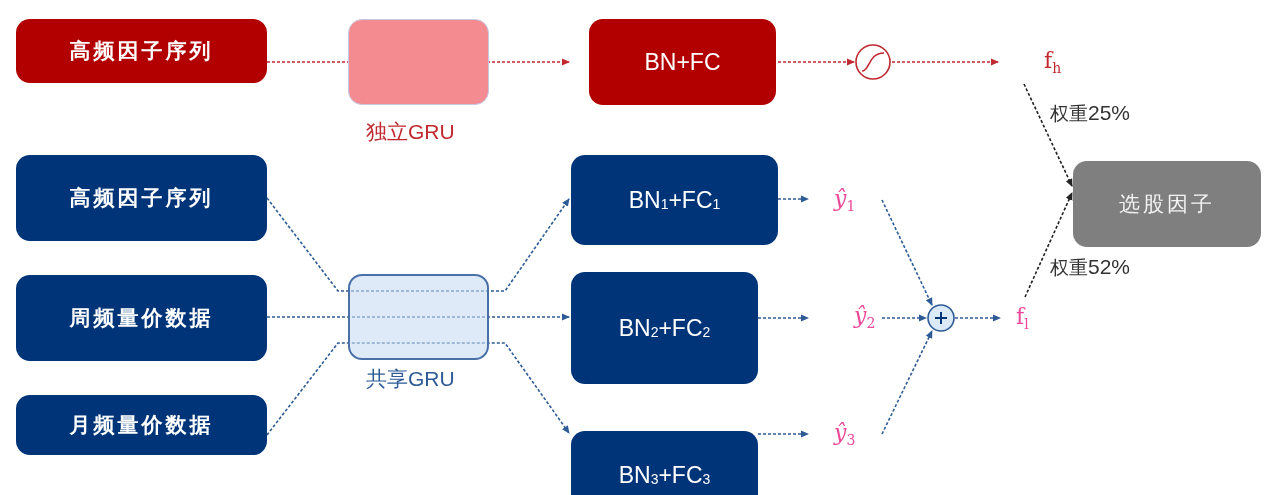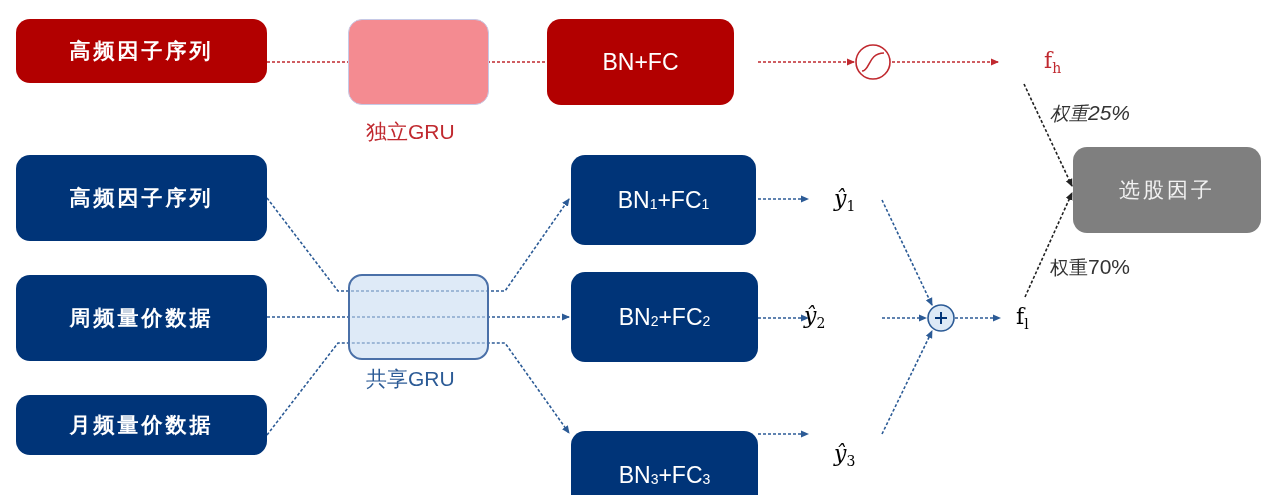--- a/index.html
+++ b/index.html
@@ -18,21 +18,21 @@
   .en { font-size: 23px; }
   .en sub { font-size: 14px; vertical-align: -1px; }
   .lbl { position: absolute; font-size: 21px; white-space: nowrap; }
   .lbl.red { color: #c0292f; }
   .lbl.blue { color: #2c5b96; }
   .lbl.black { color: #333333; }
   .lbl .cnt { font-family: "DejaVu Serif", serif; font-size: 19px; }
   .math { position: absolute; font-family: "DejaVu Serif", serif; font-size: 22px; }
   .math sub { font-size: 14px; }
   .math.red { color: #c0292f; margin-left: 32px; }
-  .math.blue { color: #000000; }
+  .math.blue { color: #ec4899; }
 </style>
 </head>
 <body>
 
 <svg id="wires" width="1272" height="495">
   <defs>
     <marker id="arR" markerWidth="8" markerHeight="8" refX="7" refY="4" orient="auto" markerUnits="userSpaceOnUse">
       <path d="M0,0.5 L8,4 L0,7.5 z" fill="#c0292f"></path>
     </marker>
     <marker id="arB" markerWidth="8" markerHeight="8" refX="7" refY="4" orient="auto" markerUnits="userSpaceOnUse">
@@ -79,70 +79,70 @@
 
 <div class="box red" style="left:16px; top:19px; width:251px; height:64px;text-align:right;">
   <span class="cn">高频因子序列</span>
 </div>
 
 <div class="box pink" style="left:348px; top:19px; width:141px; height:86px;"></div>
 <div class="lbl red" style="left:366px; top:118px;">
   <span>独立GRU</span>
 </div>
 
-<div class="box red" style="left:547px; top:19px; width:187px; height:86px;">
+<div class="box red" style="left:589px; top:19px; width:187px; height:86px;">
   <span class="en">BN+FC</span>
 </div>
 
 <div class="math red" style="left:1012px; top:48px;">
   <span>f</span><sub>h</sub>
 </div>
 
-<div class="lbl black" style="left:1050px; top:101px;font-style:italic;">
+<div class="lbl black" style="left:1050px; top:101px;">
   <span class="cnt">权重</span><span>25%</span>
 </div>
 
 <div class="box blue" style="left:16px; top:155px; width:251px; height:86px;">
   <span class="cn">高频因子序列</span>
 </div>
 <div class="box blue" style="left:16px; top:275px; width:251px; height:86px;">
   <span class="cn">周频量价数据</span>
 </div>
 <div class="box blue" style="left:16px; top:395px; width:251px; height:60px;">
   <span class="cn">月频量价数据</span>
 </div>
 
 <div class="box lightblue" style="left:348px; top:274px; width:141px; height:86px; background: rgba(200,220,242,0.6);"></div>
 <div class="lbl blue" style="left:366px; top:365px;">
   <span>共享GRU</span>
 </div>
 
-<div class="box blue" style="left:571px; top:155px; width:185px; height:90px;">
+<div class="box blue" style="left:571px; top:155px; width:207px; height:90px;">
   <span class="en"><span>BN</span><sub>1</sub><span>+</span><span>FC</span><sub>1</sub></span>
 </div>
-<div class="box blue" style="left:571px; top:272px; width:187px; height:90px;">
+<div class="box blue" style="left:571px; top:272px; width:187px; height:112px;">
   <span class="en"><span>BN</span><sub>2</sub><span>+</span><span>FC</span><sub>2</sub></span>
 </div>
 <div class="box blue" style="left:571px; top:389px; width:187px; height:89px;margin-top:42px;">
   <span class="en"><span>BN</span><sub>3</sub><span>+</span><span>FC</span><sub>3</sub></span>
 </div>
 
 <div class="math blue" style="left:834px; top:186px;">
   <i>ŷ</i><sub>1</sub>
 </div>
-<div class="math blue" style="left:804px; top:303px;">
+<div class="math blue" style="left:854px; top:303px;">
   <i>ŷ</i><sub>2</sub>
 </div>
-<div class="math blue" style="left:834px; top:420px;margin-top:21px;">
+<div class="math blue" style="left:834px; top:420px;">
   <i>ŷ</i><sub>3</sub>
 </div>
 
 <div class="math blue" style="left:1016px; top:304px;">
   <span>f</span><sub>l</sub>
 </div>
 
 <div class="lbl black" style="left:1050px; top:255px;">
-  <span class="cnt">权重</span><span>70%</span>
+  <span class="cnt">权重</span><span>52%</span>
 </div>
 
-<div class="box gray" style="left:1073px; top:147px; width:188px; height:86px;">
+<div class="box gray" style="left:1073px; top:161px; width:188px; height:86px;">
   <span class="cn">选股因子</span>
 </div>
 
 </body></html>

